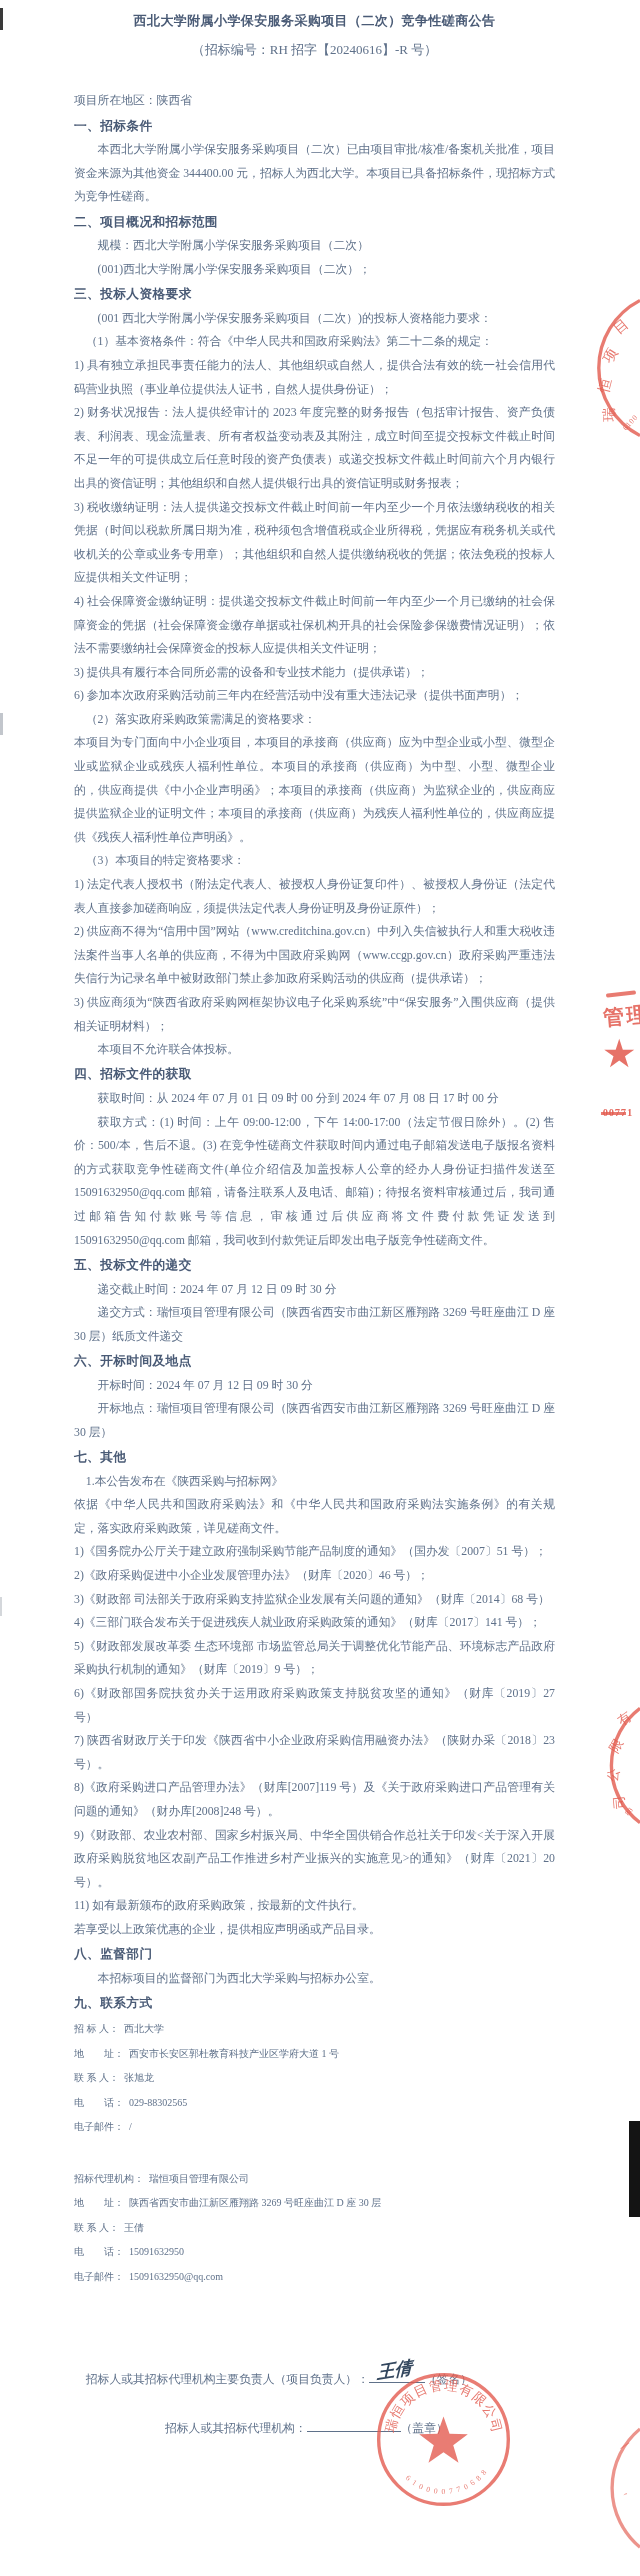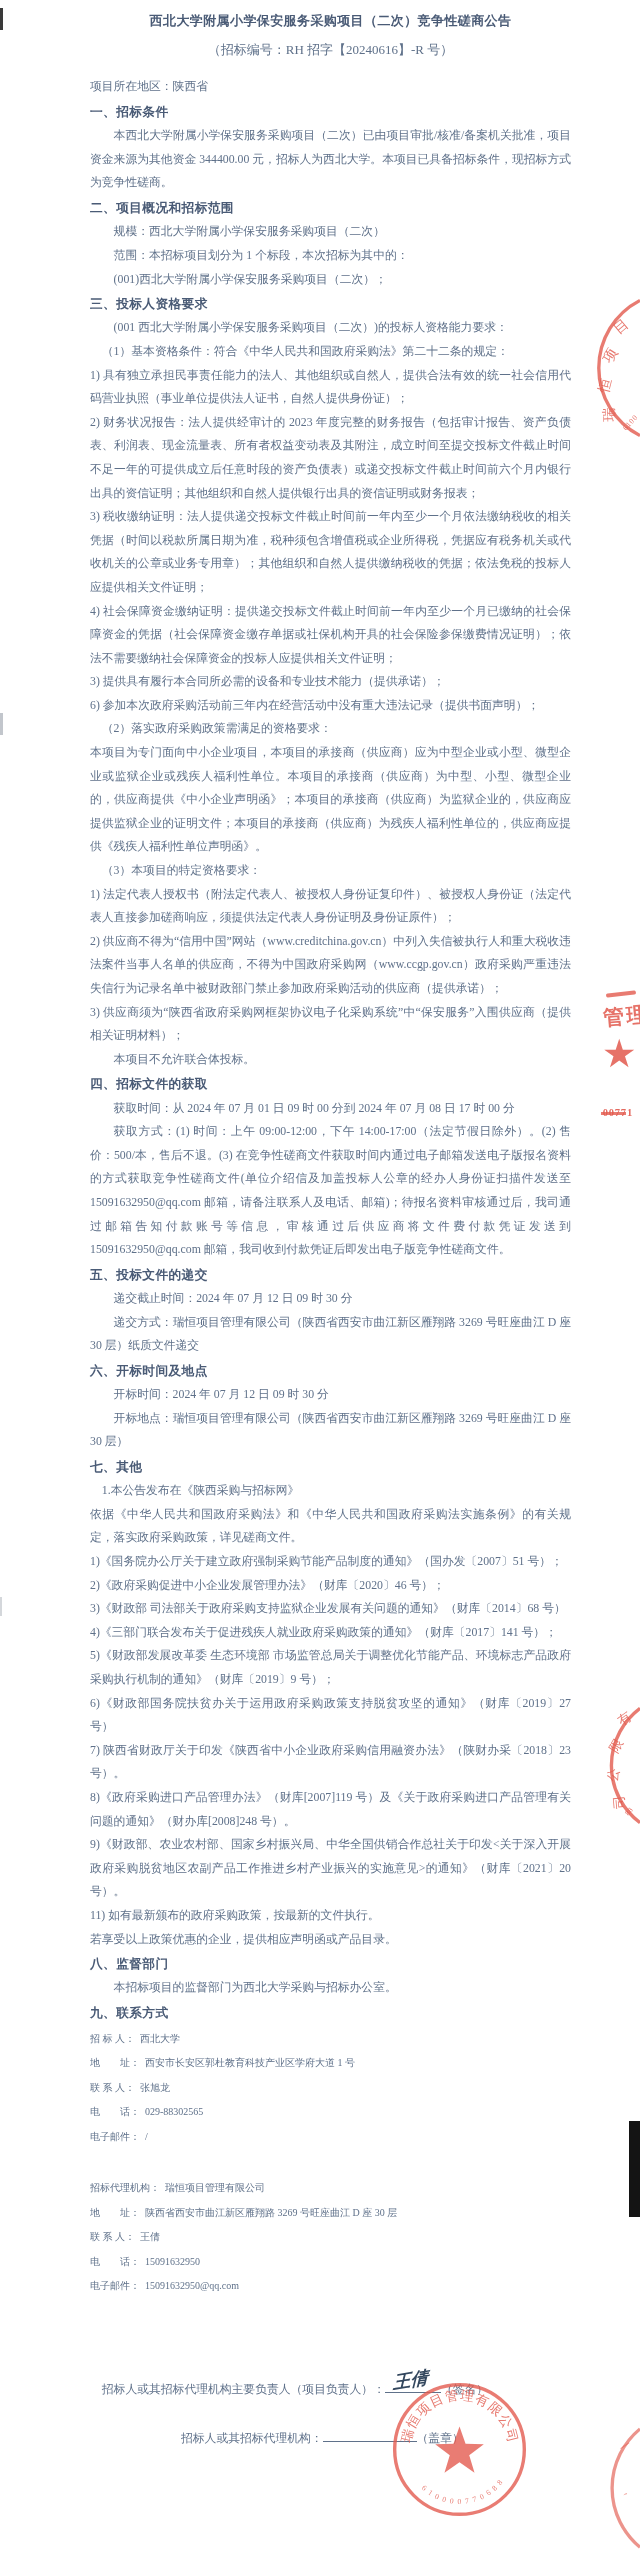--- a/index.html
+++ b/index.html
@@ -4,24 +4,24 @@
 <style>
   :root{
     --text:#5f718a;
     --heading:#4a5b76;
     --red:#e25a4e;
   }
   *{box-sizing:border-box;}
   html,body{margin:0;padding:0;}
   body{width:640px;background:#e8e8e8;font-family:"Liberation Serif","DejaVu Serif",serif;}
   .page{position:relative;width:640px;height:2576px;background:#ffffff;overflow:hidden;}
-  .doc{position:absolute;left:90px;top:10px;width:481px;color:var(--text);}
+  .doc{position:absolute;left:74px;top:10px;width:481px;color:var(--text);}
   .title{font-size:13px;font-weight:bold;text-align:center;color:var(--heading);line-height:22px;letter-spacing:0.4px;}
   .subtitle{font-size:13px;text-align:center;margin-top:8.4px;color:var(--text);line-height:20px;}
-  .region{margin-top:15px;font-size:11.8px;line-height:23.6px;}
+  .region{margin-top:29px;font-size:11.8px;line-height:23.6px;}
   .sec-h{font-size:12.7px;font-weight:bold;color:var(--heading);line-height:23.6px;margin-top:1.7px;letter-spacing:0.4px;}
   .para{font-size:11.8px;line-height:23.6px;text-align:justify;}
   .i2{text-indent:2em;}
   .i1{text-indent:1em;}
   .i0{text-indent:0;}
   .group{margin-top:1.7px;}
   .group + .group{margin-top:27px;}
   .crow{font-size:10px;line-height:24.5px;display:flex;}
   .crow .lbl{white-space:pre;}
   .crow .val{margin-left:5px;}
@@ -74,21 +74,20 @@
 <div class="page">
   <div class="doc">
     <div class="title">西北大学附属小学保安服务采购项目（二次）竞争性磋商公告</div>
     <div class="subtitle">（招标编号：RH 招字【20240616】-R 号）</div>
     <div class="region">项目所在地区：陕西省</div>
     <div id="sections">
         <div class="sec-h">一、招标条件</div>
         <div class="para i2">本西北大学附属小学保安服务采购项目（二次）已由项目审批/核准/备案机关批准，项目资金来源为其他资金 344400.00 元，招标人为西北大学。本项目已具备招标条件，现招标方式为竞争性磋商。</div>
         <div class="sec-h">二、项目概况和招标范围</div>
         <div class="para i2">规模：西北大学附属小学保安服务采购项目（二次）</div>
-        <div class="para i2">范围：本招标项目划分为 1 个标段，本次招标为其中的：</div>
         <div class="para i2">(001)西北大学附属小学保安服务采购项目（二次）；</div>
         <div class="sec-h">三、投标人资格要求</div>
         <div class="para i2">(001 西北大学附属小学保安服务采购项目（二次）)的投标人资格能力要求：</div>
         <div class="para i1">（1）基本资格条件：符合《中华人民共和国政府采购法》第二十二条的规定：</div>
         <div class="para i0">1) 具有独立承担民事责任能力的法人、其他组织或自然人，提供合法有效的统一社会信用代码营业执照（事业单位提供法人证书，自然人提供身份证）；</div>
         <div class="para i0">2) 财务状况报告：法人提供经审计的 2023 年度完整的财务报告（包括审计报告、资产负债表、利润表、现金流量表、所有者权益变动表及其附注，成立时间至提交投标文件截止时间不足一年的可提供成立后任意时段的资产负债表）或递交投标文件截止时间前六个月内银行出具的资信证明；其他组织和自然人提供银行出具的资信证明或财务报表；</div>
         <div class="para i0">3) 税收缴纳证明：法人提供递交投标文件截止时间前一年内至少一个月依法缴纳税收的相关凭据（时间以税款所属日期为准，税种须包含增值税或企业所得税，凭据应有税务机关或代收机关的公章或业务专用章）；其他组织和自然人提供缴纳税收的凭据；依法免税的投标人应提供相关文件证明；</div>
         <div class="para i0">4) 社会保障资金缴纳证明：提供递交投标文件截止时间前一年内至少一个月已缴纳的社会保障资金的凭据（社会保障资金缴存单据或社保机构开具的社会保险参保缴费情况证明）；依法不需要缴纳社会保障资金的投标人应提供相关文件证明；</div>
         <div class="para i0">3) 提供具有履行本合同所必需的设备和专业技术能力（提供承诺）；</div>
         <div class="para i0">6) 参加本次政府采购活动前三年内在经营活动中没有重大违法记录（提供书面声明）；</div>

